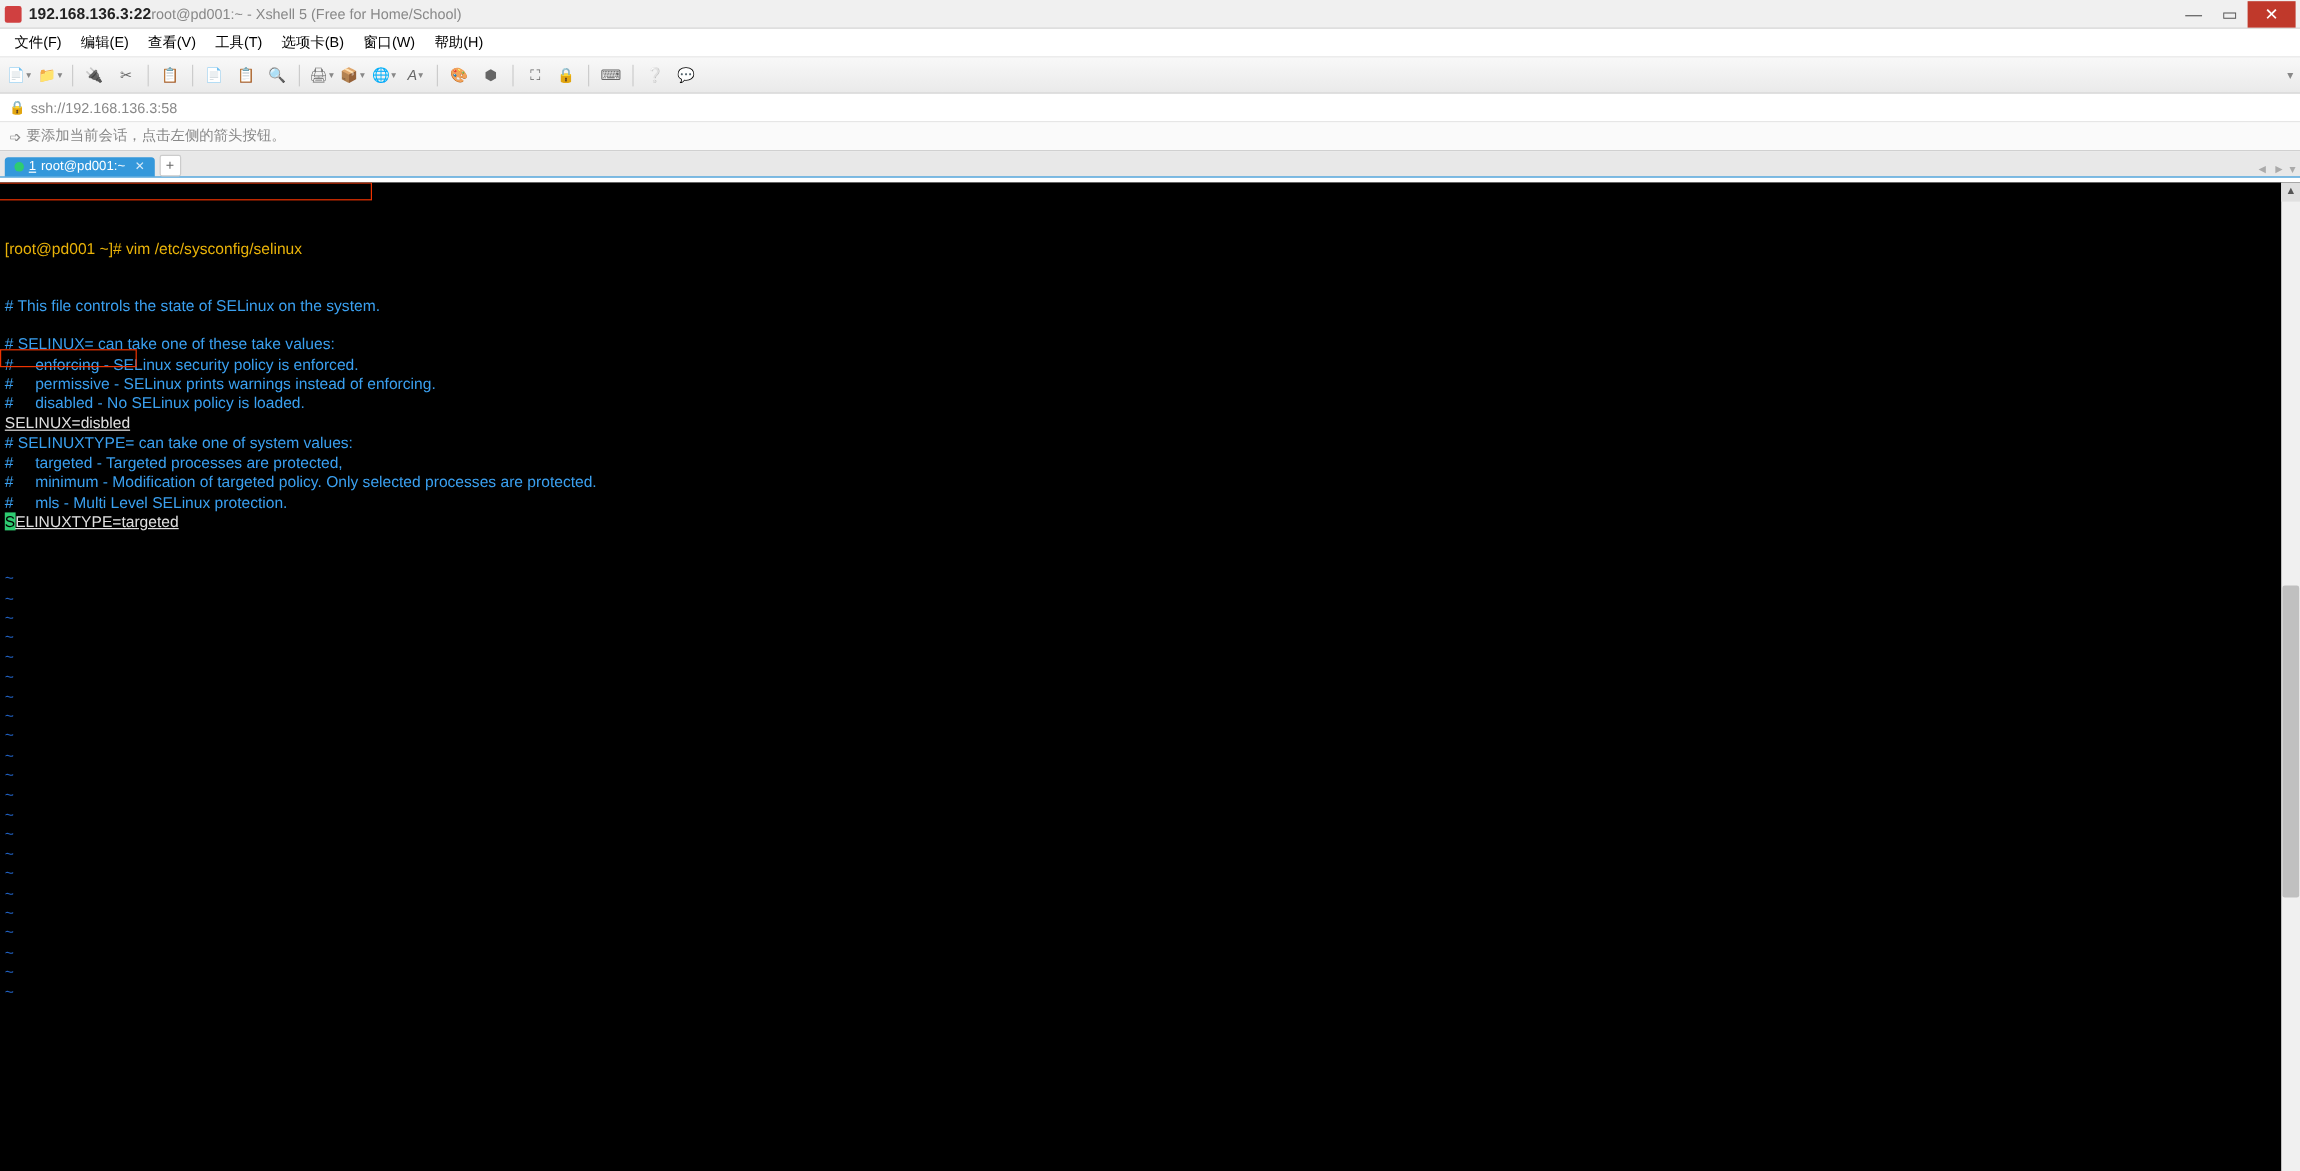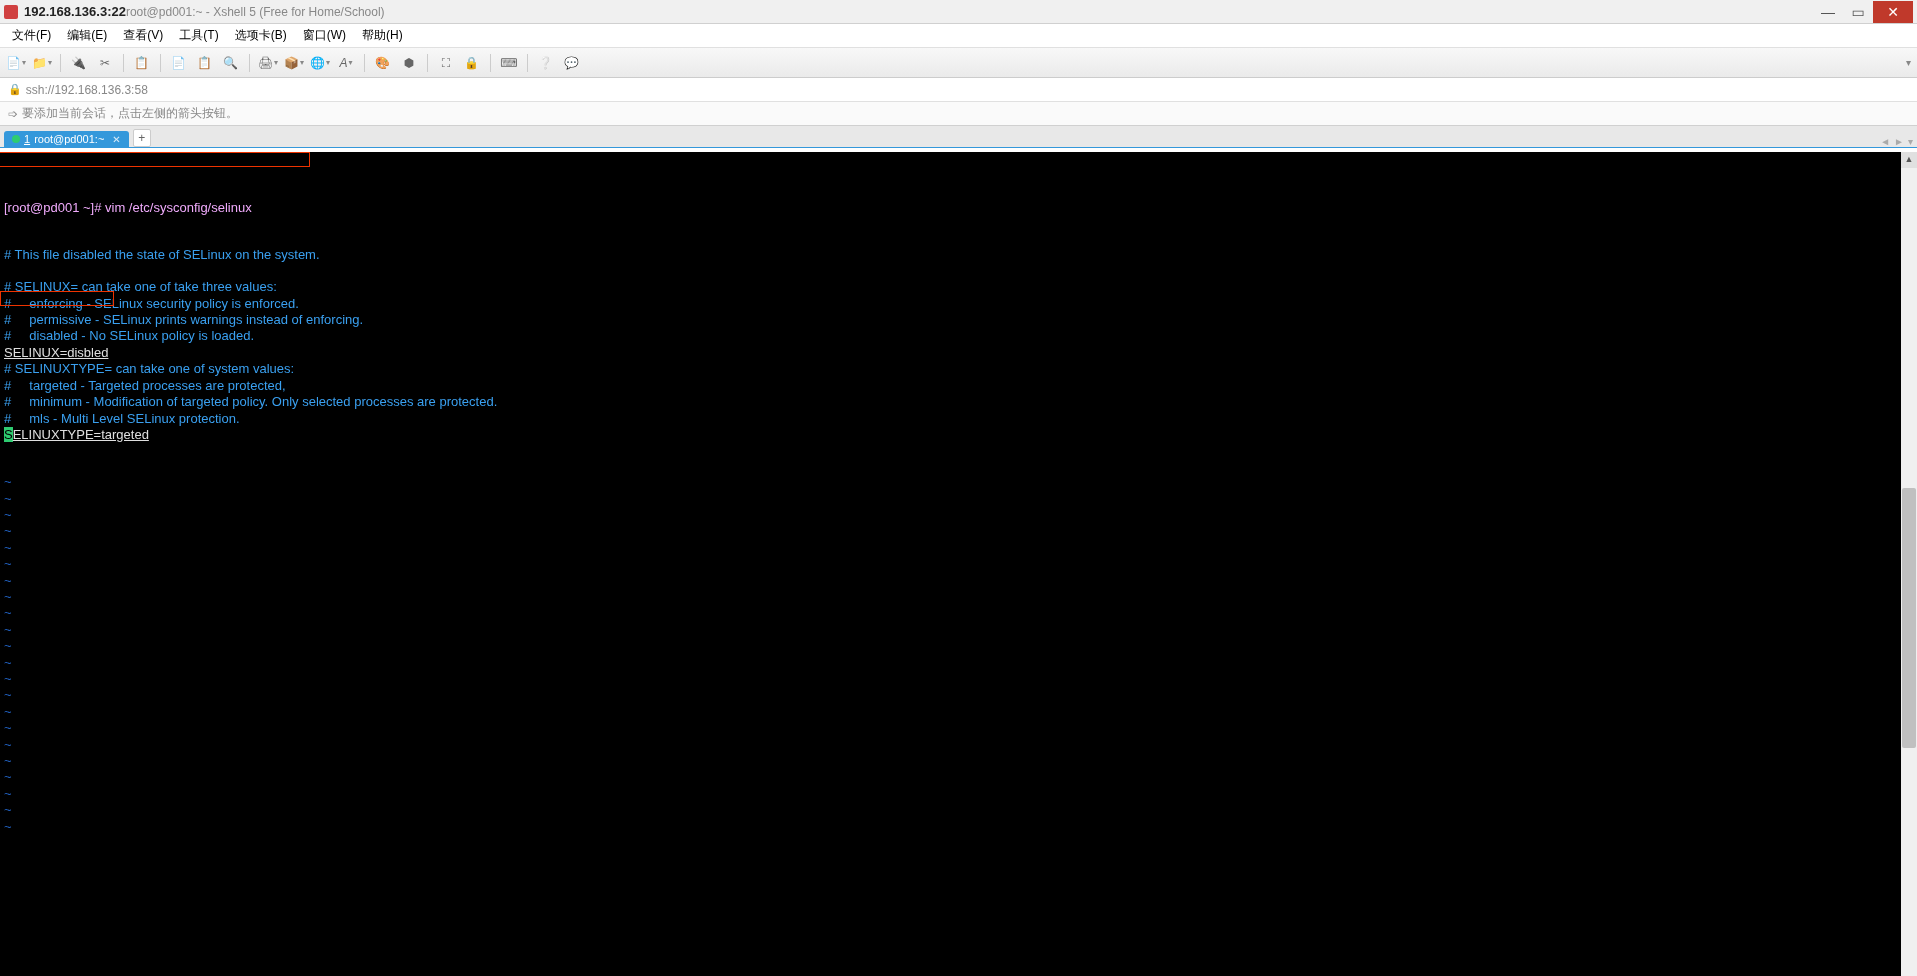--- a/index.html
+++ b/index.html
@@ -34,21 +34,21 @@
 .tab .close { font-size: 10px; opacity: 0.8; margin-left: 4px; }
 .tab-add { width: 18px; height: 18px; border: 1px solid #ccc; background: #fff; display: flex; align-items: center; justify-content: center; margin-left: 4px; border-radius: 2px; font-size: 12px; color: #666; }
 .strip-right { margin-left: auto; display: flex; align-items: center; gap: 4px; color: #aaa; font-size: 10px; }
 
 .terminal { position: absolute; top: 152px; left: 0; right: 0; bottom: 0; background: #000; font-family: Consolas, "Courier New", monospace; font-size: 13px; line-height: 15.4px; padding: 2px 4px; white-space: pre; color: #fff; overflow: hidden; }
 .terminal .scrollbar { position: absolute; right: 0; top: 0; width: 16px; height: 100%; background: #f0f0f0; }
 .terminal .sb-up { position: absolute; top: 0; width: 16px; height: 16px; background: #e0e0e0; display: flex; align-items: center; justify-content: center; font-size: 9px; color: #555; }
 .terminal .sb-track { position: absolute; top: 16px; bottom: 0; width: 16px; }
 .terminal .sb-thumb { position: absolute; top: 320px; width: 14px; left: 1px; height: 260px; background: #c0c0c0; border-radius: 2px; }
 
-.t-white { color: #f0abfc; }
+.t-white { color: #eab308; }
 .t-comment { color: #3aa0f0; }
 .t-keyword { color: #e0e0e0; text-decoration: underline; }
 .t-cursor { background: #2ecc71; color: #000; }
 .t-tilde { color: #2060c0; }
 
 .redbox1 { position: absolute; border: 1px solid #e30; top: 0px; left: -2px; width: 312px; height: 15px; pointer-events:none; }
 .redbox2 { position: absolute; border: 1px solid #e30; top: 139px; left: 0px; width: 114px; height: 15px; pointer-events:none; }
 </style>
 </head>
 <body>
@@ -131,23 +131,23 @@
     <span>▾</span>
   </div>
 </div>
 
 <div class="terminal">
 <div class="redbox1"></div>
 <div class="redbox2"></div>
 <span class="t-white">[root@pd001 ~]# </span><span class="t-white">vim /etc/sysconfig/selinux</span>
 
 
-<span class="t-comment"># This file disabled the state of SELinux on the system.</span>
+<span class="t-comment"># This file controls the state of SELinux on the system.</span>
 
-<span class="t-comment"># SELINUX= can take one of take three values:</span>
+<span class="t-comment"># SELINUX= can take one of these take values:</span>
 <span class="t-comment">#     enforcing - SELinux security policy is enforced.</span>
 <span class="t-comment">#     permissive - SELinux prints warnings instead of enforcing.</span>
 <span class="t-comment">#     disabled - No SELinux policy is loaded.</span>
 <span class="t-keyword">SELINUX=disbled</span>
 <span class="t-comment"># SELINUXTYPE= can take one of system values:</span>
 <span class="t-comment">#     targeted - Targeted processes are protected,</span>
 <span class="t-comment">#     minimum - Modification of targeted policy. Only selected processes are protected.</span>
 <span class="t-comment">#     mls - Multi Level SELinux protection.</span>
 <span class="t-cursor">S</span><span class="t-keyword">ELINUXTYPE=targeted</span>
 

